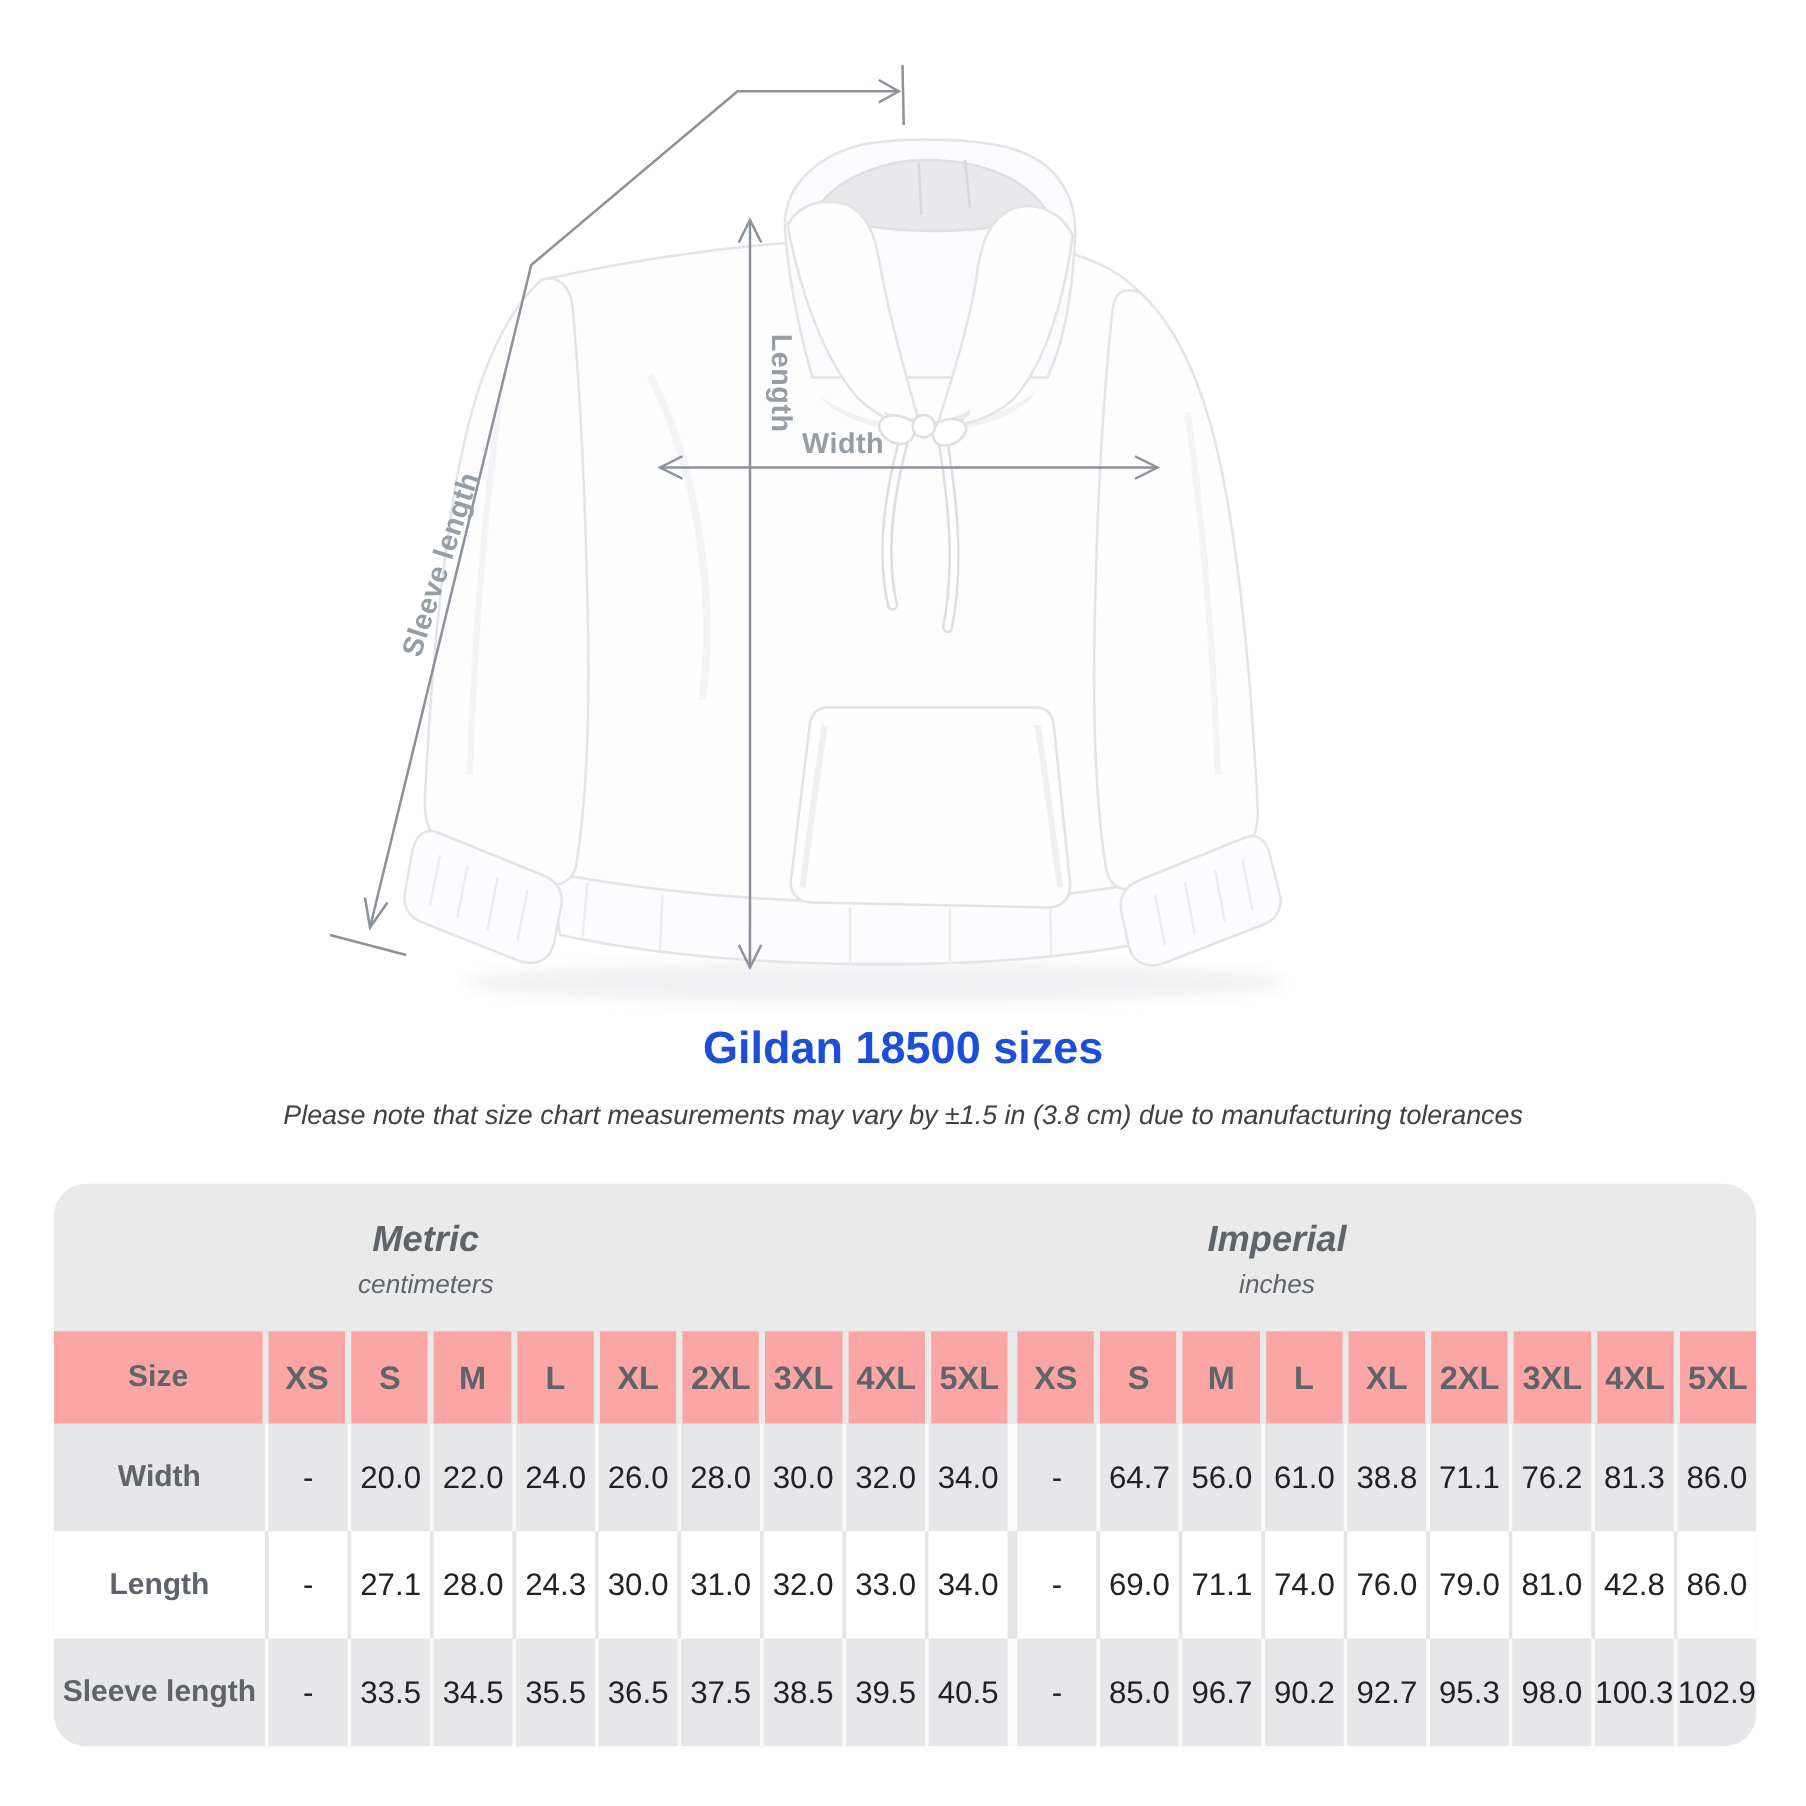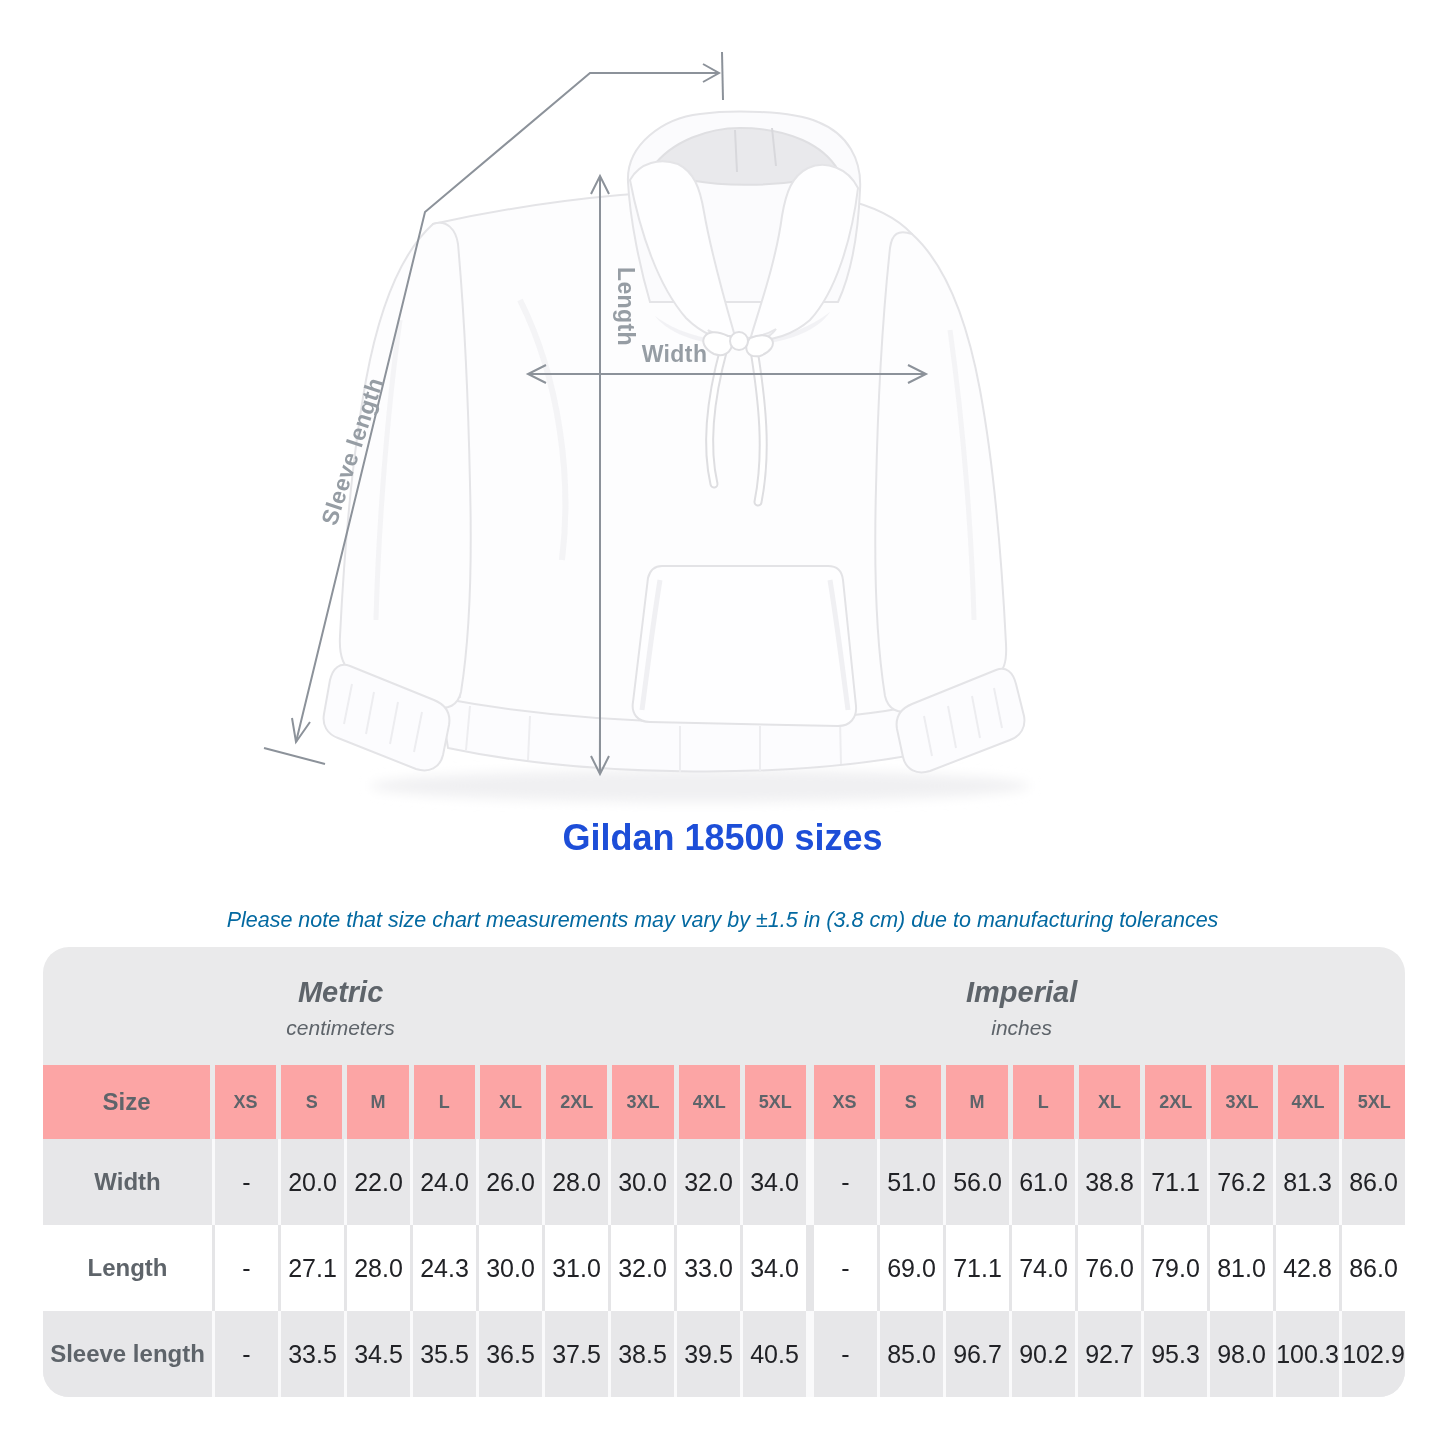--- a/index.html
+++ b/index.html
@@ -11,37 +11,37 @@
   .diagram{position:absolute;left:0;top:0;width:1445px;height:820px;}
   .diagram svg{position:absolute;left:0;top:0;width:1445px;height:820px;display:block;}
   .lbl{position:absolute;font-weight:bold;color:#969da4;font-size:23px;letter-spacing:.4px;}
   .lbl-length{left:555px;top:293px;width:140px;text-align:center;transform:rotate(90deg);}
   .lbl-width{left:602px;top:341px;width:145px;text-align:center;}
   .lbl-sleeve{left:250px;top:438px;width:205px;text-align:center;transform:rotate(-72deg);}
   
   .title{position:absolute;left:0;top:817px;width:100%;margin:0;text-align:center;
          font-size:36px;font-weight:bold;color:#1d4ed8;}
   .subtitle{position:absolute;left:0;top:880px;width:100%;text-align:center;
-            font-style:italic;font-size:21.5px;color:#0369a1;margin-top:28px;}
+            font-style:italic;font-size:21.5px;color:#404040;}
   
   .card{position:absolute;left:43px;top:947px;width:1362px;height:450px;
         background:#eaeaeb;border-radius:26px;overflow:hidden;}
   .ghead{height:118px;display:flex;}
   .gcol{display:flex;flex-direction:column;align-items:center;justify-content:center;gap:7px;padding-top:4px;}
   .g-imperial{width:56.3%;}
   .g-metric{flex:1;}
   .gname{font-size:29px;font-weight:bold;font-style:italic;color:#5e646a;}
   .gunit{font-size:21px;font-style:italic;color:#5e646a;}
   .trow{display:flex;width:100%;}
   .cell{box-sizing:border-box;display:flex;align-items:center;justify-content:center;}
   .c-label{width:172px;flex:none;font-weight:bold;font-size:24px;color:#5e646a;}
   .c-val{flex:1;font-size:25px;color:#212226;}
   .r-head{height:74px;}
   .r-head .cell{background:#fca5a5;border-right:5px solid #eaeaeb;}
-  .r-head .c-val{font-size:18px;font-weight:bold;color:#5e646a;}
+  .r-head .c-val{font-size:26px;font-weight:bold;color:#5e646a;}
   .r-gray{height:86px;}
   .r-white{height:86px;}
   .r-gray .cell{background:#e7e7e9;border-right:3px solid #fafafb;}
   .r-white .cell{background:#ffffff;border-right:3px solid #e5e5e7;}
   .c-div{border-right-width:8px !important;}
   .trow .cell:last-child{border-right:none !important;}
 </style>
 </head>
 <body>
 
@@ -199,21 +199,21 @@
           <div class="cell c-val">-</div>
           <div class="cell c-val">20.0</div>
           <div class="cell c-val">22.0</div>
           <div class="cell c-val">24.0</div>
           <div class="cell c-val">26.0</div>
           <div class="cell c-val">28.0</div>
           <div class="cell c-val">30.0</div>
           <div class="cell c-val">32.0</div>
           <div class="cell c-val c-div">34.0</div>
           <div class="cell c-val">-</div>
-          <div class="cell c-val">51.0</div>
+          <div class="cell c-val">64.7</div>
           <div class="cell c-val">56.0</div>
           <div class="cell c-val">61.0</div>
           <div class="cell c-val">38.8</div>
           <div class="cell c-val">71.1</div>
           <div class="cell c-val">76.2</div>
           <div class="cell c-val">81.3</div>
           <div class="cell c-val">86.0</div>
         </div>
         <div class="trow r-white">
           <div class="cell c-label">Length</div>

